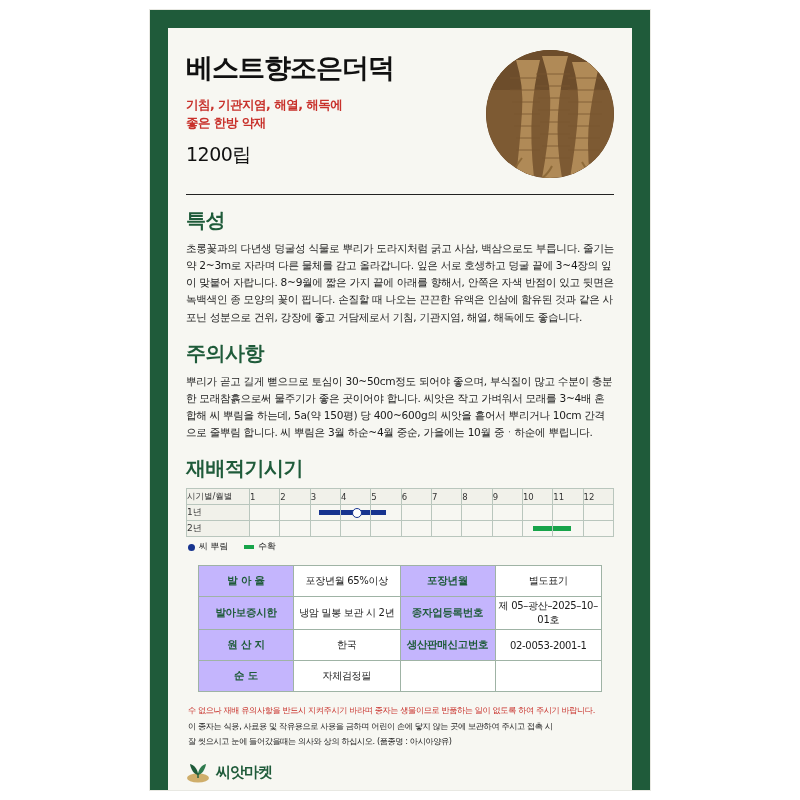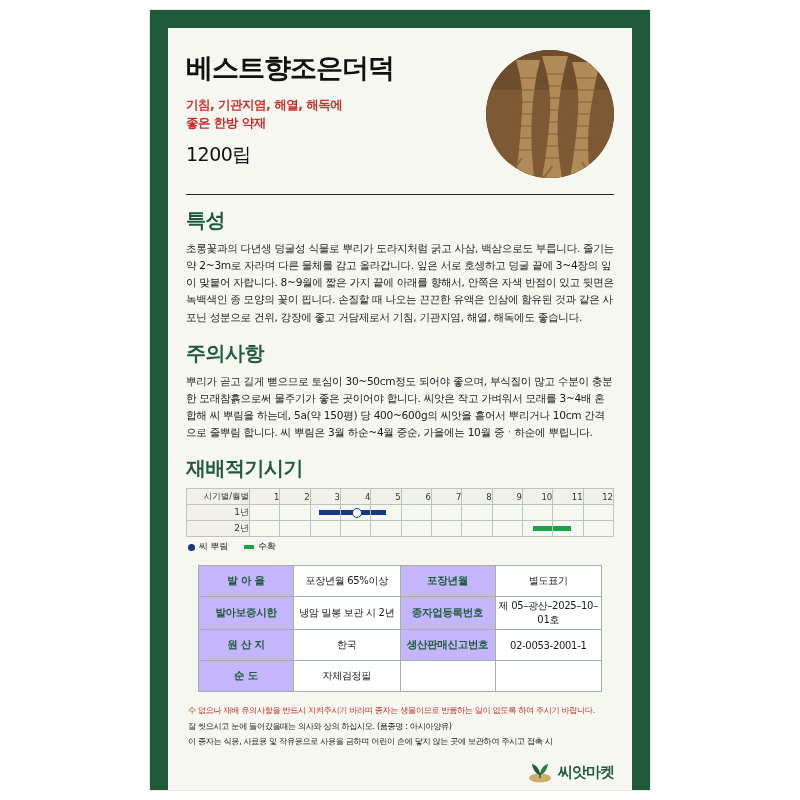--- a/index.html
+++ b/index.html
@@ -67,21 +67,21 @@
     margin:0 0 14px 0;
   }
 
   
   .cal-wrap{margin-top:2px;}
   table.cal{
     border-collapse:collapse;width:100%;table-layout:fixed;
     font-size:8.5px;color:#333;
   }
   table.cal th,table.cal td{
-    border:1px solid #b9c6bd;height:15px;text-align:right;padding:0;
+    border:1px solid #b9c6bd;height:15px;text-align:left;padding:0;
   }
   table.cal th{background:#f1f1ea;font-weight:normal;font-size:8.5px;}
   .cal-rowlabel{width:62px;background:#f1f1ea;font-size:9px;}
   td.m{position:relative;}
   .barblue{
     position:absolute;left:0;right:0;top:5px;height:5px;background:#17348f;
   }
   .barblue.start{left:30%;}
   .barblue.end{right:50%;}
   .dot{
@@ -115,21 +115,21 @@
 
   
   .fineprint{
     margin:12px 2px 0 2px;font-size:8.2px;line-height:1.5;letter-spacing:-0.4px;
   }
   .fp-red{color:#c8312b;}
   .fp-dark{color:#222;margin-top:3px;}
 
   
   .footer{
-    display:flex;align-items:center;justify-content:flex-end;gap:6px;
+    display:flex;align-items:center;justify-content:flex-start;gap:6px;
     margin-top:14px;padding-bottom:14px;
   }
   .logo-mark{width:24px;height:22px;}
   .logo-text{font-size:15px;font-weight:bold;color:#1f5b3a;letter-spacing:-1px;}
 </style>
 </head>
 <body>
 
 <div class="page">
   <div class="packet">
@@ -292,22 +292,22 @@
           <td class="k">순 도</td>
           <td class="v">자체검정필</td>
           <td class="v"></td>
           <td class="v"></td>
         </tr>
       </tbody>
         </table>
 
       <div class="fineprint">
         <div class="fp-red">수 없으나 재배 유의사항을 반드시 지켜주시기 바라며 종자는 생물이므로 반품하는 일이 없도록 하여 주시기 바랍니다.</div>
+        <div class="fp-dark">이 종자는 식용, 사료용 및 작유용으로 사용을 금하며 어린이 손에 닿지 않는 곳에 보관하여 주시고 접촉 시</div>
         <div class="fp-dark">잘 씻으시고 눈에 들어갔을때는 의사와 상의 하십시오. (품종명 : 아시아양유)</div>
-        <div class="fp-dark">이 종자는 식용, 사료용 및 작유용으로 사용을 금하며 어린이 손에 닿지 않는 곳에 보관하여 주시고 접촉 시</div>
       </div>
 
       <div class="footer">
         <span class="logo-mark">
           <svg viewBox="0 0 24 22" xmlns="http://www.w3.org/2000/svg" aria-hidden="true">
             <ellipse cx="12" cy="17" rx="11" ry="4.5" fill="#cfae6b"></ellipse>
             <path d="M12 14 C12 8 8 4 4 3 C5 9 8 13 12 14 Z" fill="#1f5b3a"></path>
             <path d="M12 14 C12 8 16 4 20 3 C19 9 16 13 12 14 Z" fill="#2f7a4e"></path>
             <rect x="11.3" y="12" width="1.4" height="5" fill="#1f5b3a"></rect>
           </svg>

